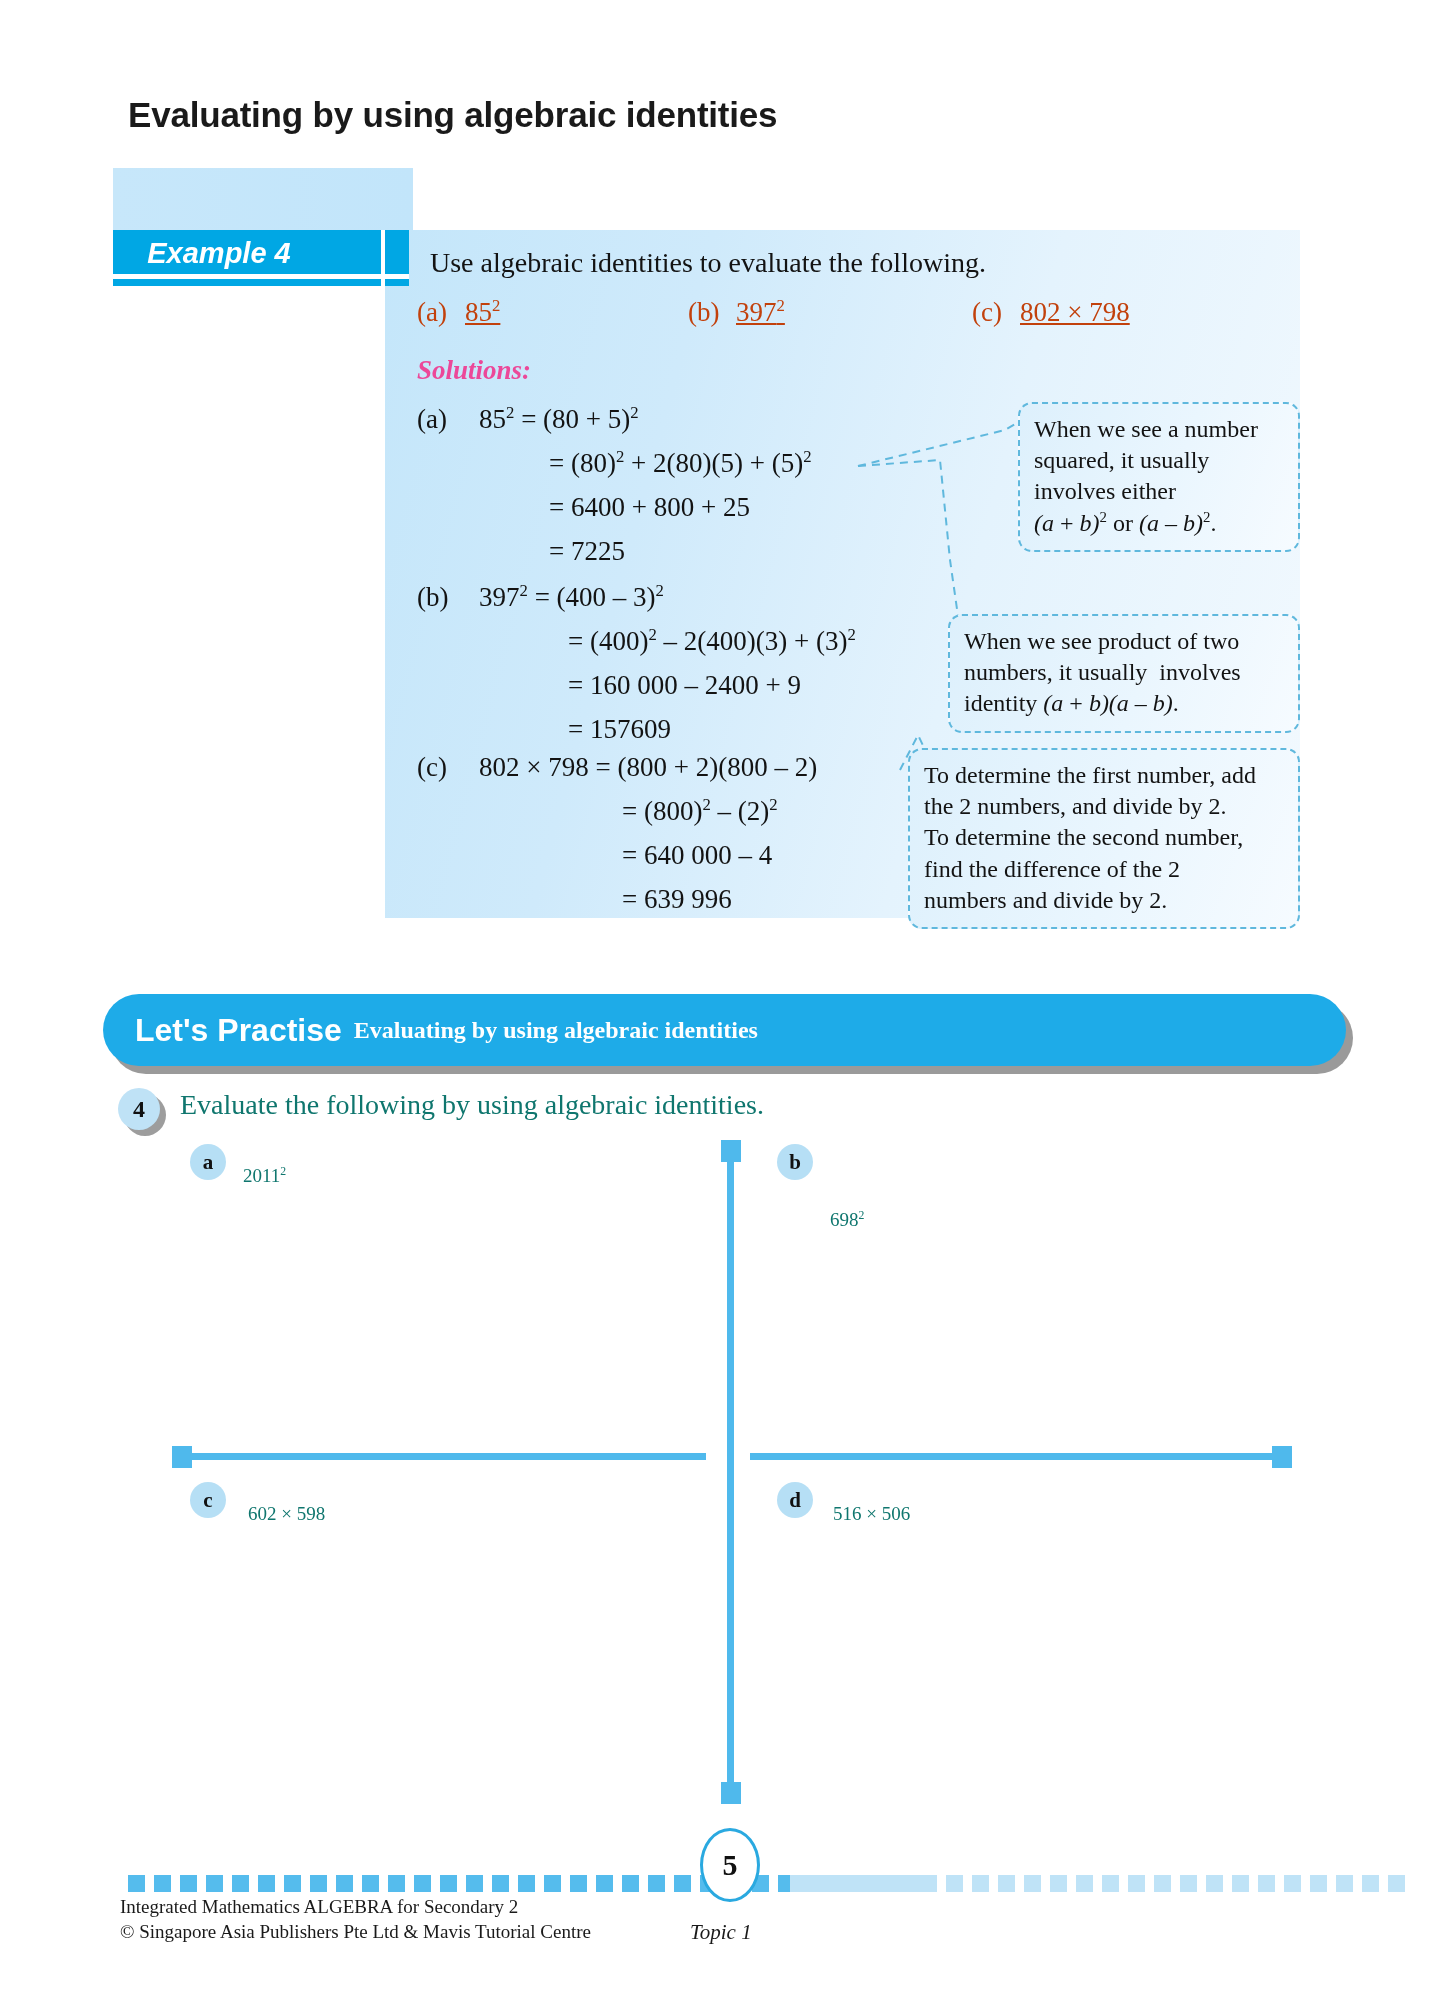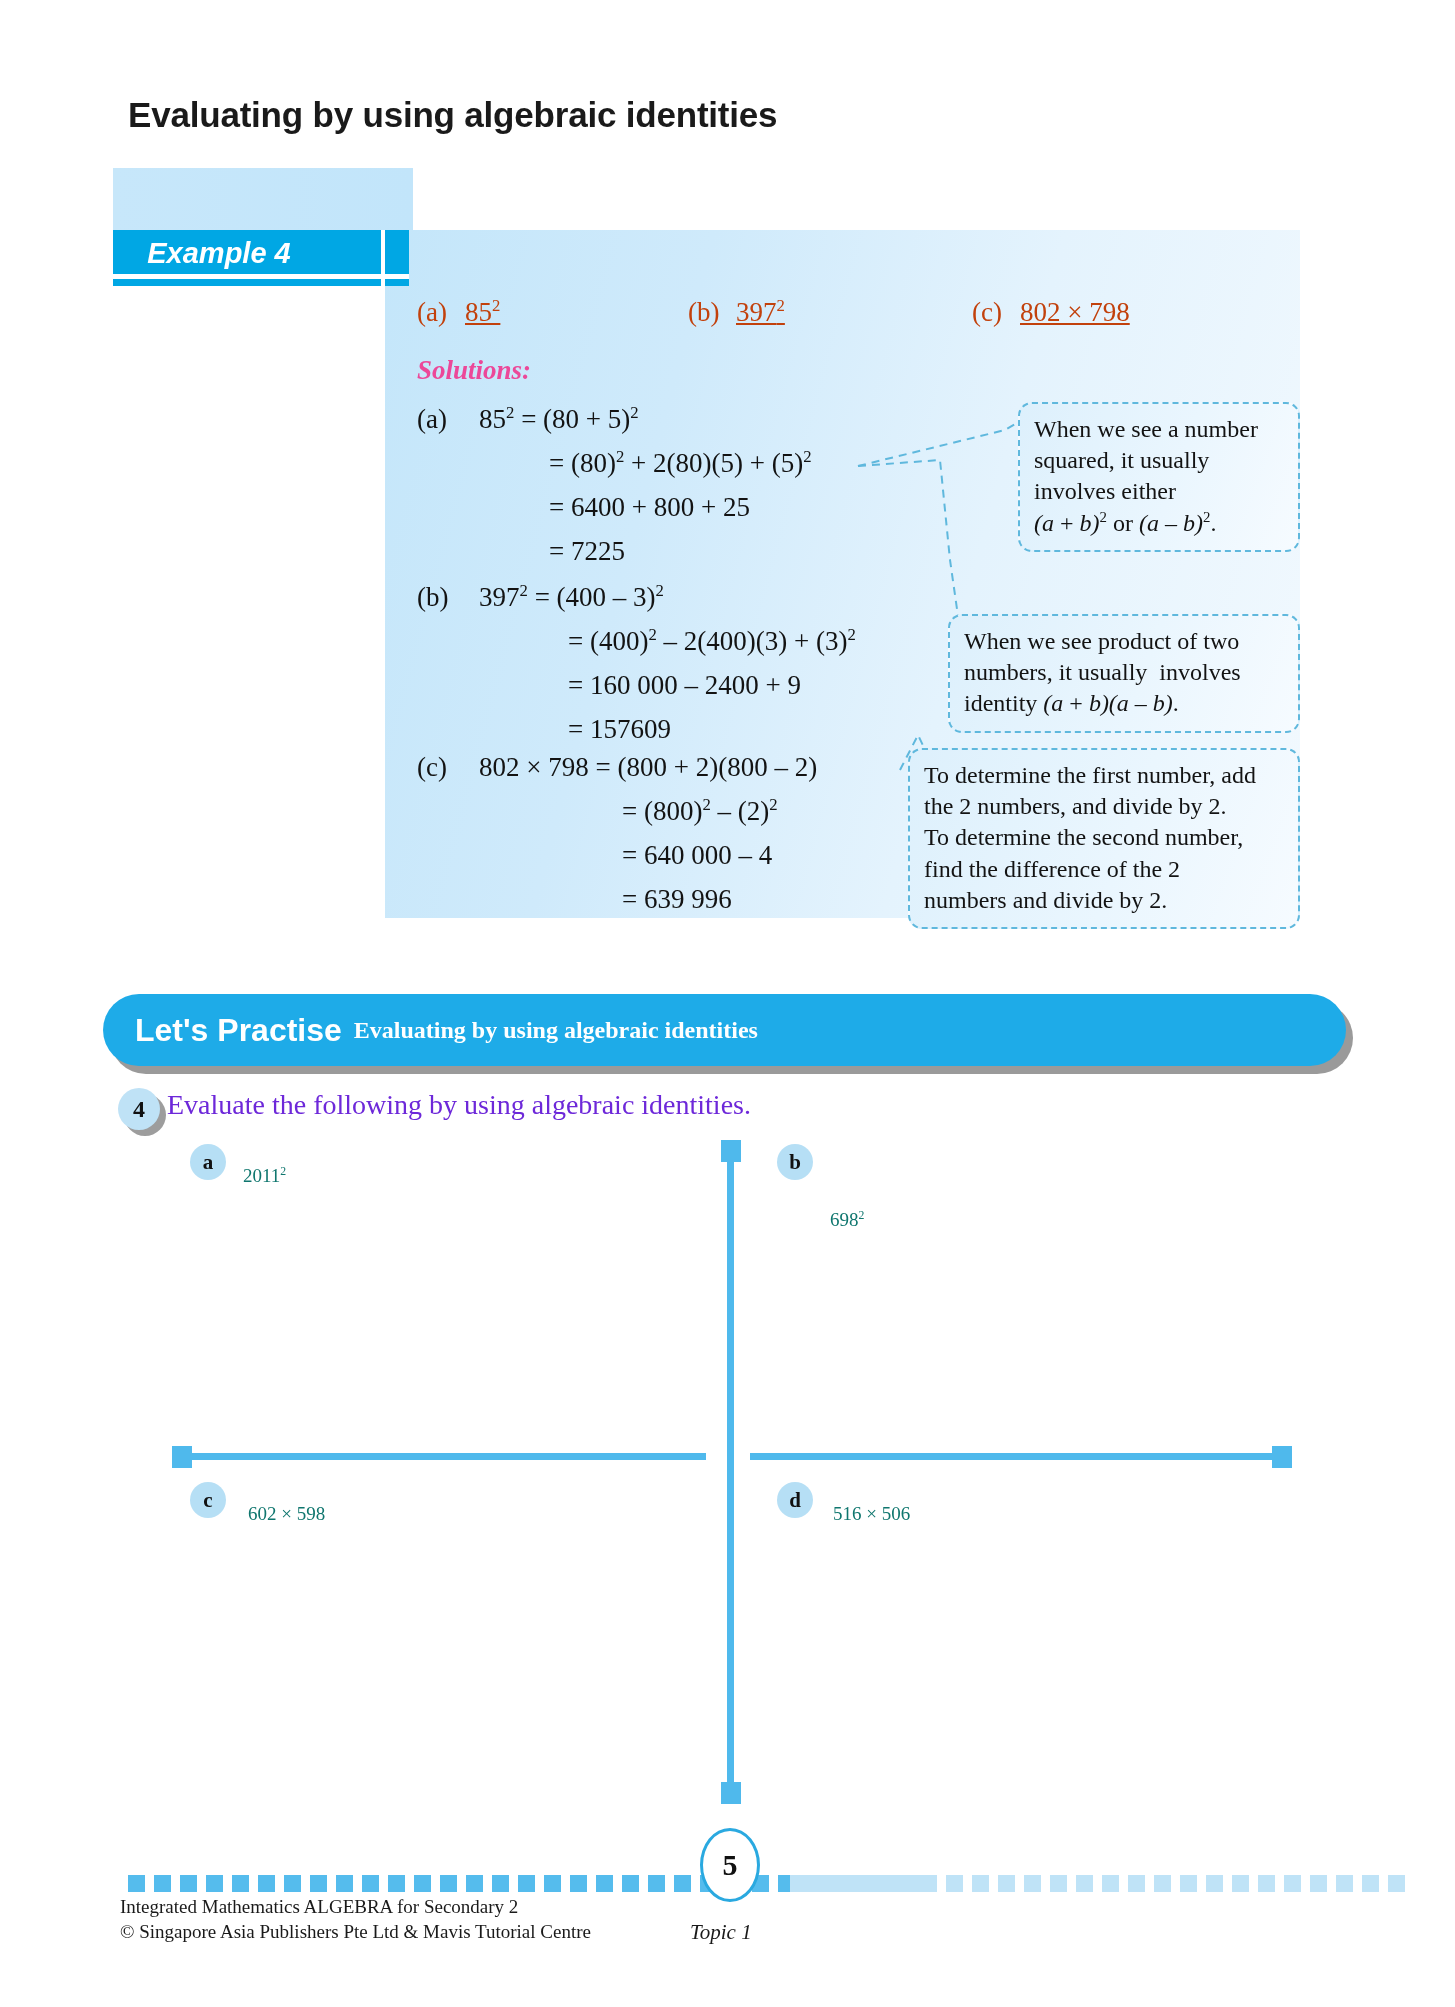--- a/index.html
+++ b/index.html
@@ -119,22 +119,22 @@
     background: #9d9d9d;
   }
   .q-badge {
     position: absolute; left: 118px; top: 1088px;
     width: 42px; height: 42px; border-radius: 50%;
     background: #bfe2f6;
     display: flex; align-items: center; justify-content: center;
     font-weight: bold; font-size: 24px; color: #111;
   }
   .q-text {
-    position: absolute; left: 167px; top: 1089px;
-    font-size: 28px; color: #6d28d9;
+    position: absolute; left: 180px; top: 1089px;
+    font-size: 28px; color: #0f766e;
   }
 
   .sub-badge {
     position: absolute; width: 36px; height: 36px; border-radius: 50%;
     background: #b6dff5;
     display: flex; align-items: center; justify-content: center;
     font-weight: bold; font-size: 21px; color: #111;
     font-family: "Liberation Serif", serif;
   }
   .sub-text { position: absolute; font-size: 19px; color: #0f766e; margin-top: 23px; }
@@ -178,20 +178,21 @@
   <div class="ex-topstrip"></div>
   <div class="ex-body"></div>
 
   <div class="ex-tab">
     <div class="ex-tab-label">Example 4</div>
     <div class="ex-tab-gap"></div>
   </div>
   <div class="ex-tab-small"></div>
   <div class="ex-tab-small-gap"></div>
 
+  <div class="ex-intro">Use algebraic identities to evaluate the following.</div>
 
   <div class="prob-row prob-a">
     <span class="lbl">(a)</span><span>85<sup>2</sup></span>
   </div>
   <div class="prob-row prob-b">
     <span class="lbl">(b)</span><span>397<sup>2</sup></span>
   </div>
   <div class="prob-row prob-c">
     <span class="lbl">(c)</span><span>802 × 798</span>
   </div>

